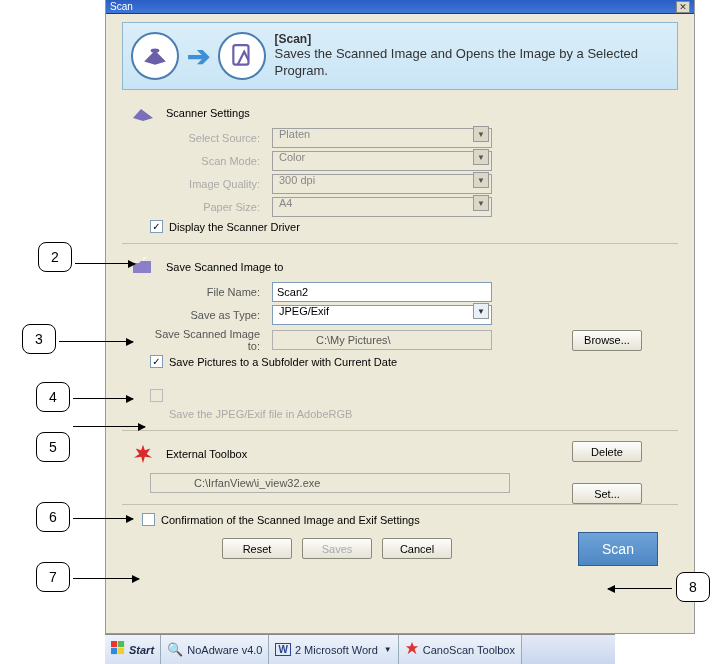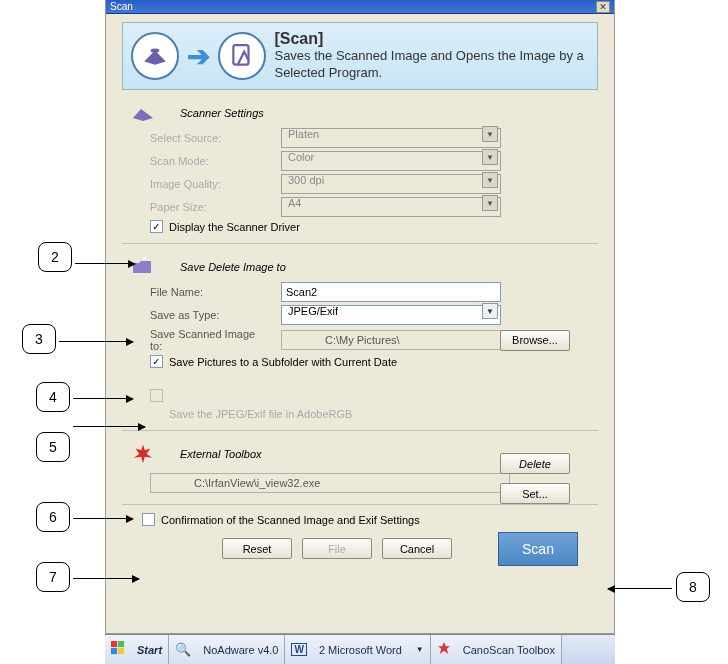--- a/index.html
+++ b/index.html
@@ -10,21 +10,21 @@
     background: #fff;
     width: 728px;
     height: 664px;
     position: relative;
     overflow: hidden;
   }
   .dialog {
     position: absolute;
     left: 105px;
     top: 0;
-    width: 510px;
+    width: 590px;
     height: 634px;
     background: #ece9d8;
     border: 1px solid #999;
     border-top: none;
   }
   .titlebar {
     height: 14px;
     background: linear-gradient(#2a5ec7,#3f76d6);
     border-bottom: 1px solid #1a3b7a;
     color: #fff;
@@ -61,43 +61,43 @@
     background: #fff;
     font-size: 24px;
     color: #5a4a9a;
   }
   .banner-arrow {
     color: #3d8fd8;
     font-size: 28px;
     font-weight: bold;
   }
   .banner-text { flex: 1; }
-  .banner-title { font-weight: bold; font-size: 16px; color: #333; }
+  .banner-title { font-weight: bold; font-size: 12px; color: #333; }
   .banner-desc { font-size: 13px; color: #333; line-height: 1.3; }
   .section {
     margin-top: 8px;
     padding: 4px 8px 8px 8px;
     border-bottom: 1px solid #c5c1b0;
   }
   .section-head {
-    display: flex; align-items: center; gap: 24px;
+    display: flex; align-items: center; gap: 10px;
     margin-bottom: 4px;
-    font-style: italic;
   }
   .section-icon {
     width: 26px; height: 22px;
     display: flex; align-items: center; justify-content: center;
     font-size: 18px;
   }
   .section-title { font-size: 11px; color: #000; }
   .row {
     display: flex;
     align-items: center;
     margin: 3px 0;
-    gap: 21px;
+    gap: 12px;
+    text-align: right;
   }
   .lbl {
     width: 130px;
     color: #555;
     padding-left: 20px;
   }
   .lbl.disabled { color: #aaa; }
   .dropdown {
     flex: 0 0 220px;
     height: 20px;
@@ -152,21 +152,21 @@
     border-radius: 2px;
     display: inline-flex;
     align-items: center;
     justify-content: center;
     padding: 0 8px;
     color: #000;
   }
   .btn.disabled { color:#aaa; }
   .btn-side {
     position: absolute;
-    right: 28px;
+    right: 36px;
   }
   .big-scan {
     position: absolute;
     right: 20px;
     width: 80px; height: 34px;
     background: linear-gradient(#6fa3d8,#4d87c4);
     border: 1px solid #2f5e93;
     color: #fff;
     display: flex; align-items: center; justify-content: center;
     font-size: 14px;
@@ -187,21 +187,21 @@
     height: 30px;
     border-top: 1px solid #888;
     background: linear-gradient(#e4eaf5,#c9d7ee);
     display: flex;
     align-items: stretch;
   }
   .tb-item {
     border-right: 1px solid #9ab;
     display: flex; align-items: center;
     padding: 0 6px;
-    gap: 12px;
+    gap: 4px;
     font-size: 11px;
     color: #1a2a4a;
     background: linear-gradient(#eef3fa,#d6e1f1);
   }
   .tb-start {
     font-weight: bold;
     font-style: italic;
   }
   .tb-icon { font-size: 13px; }
   
@@ -313,21 +313,21 @@
     </div>
 
     <div class="section" style="position:relative">
       <div class="section-head">
         <span class="section-icon">
           <svg width="24" height="20" viewBox="0 0 24 20">
               <path fill="#8a7fc8" d="M2 6 L8 6 L10 4 L20 4 L20 16 L2 16 Z"></path>
               <path fill="#fff" d="M12 4 L16 0 L12 0 Z" opacity="0.6"></path>
             </svg>
         </span>
-        <span class="section-title">Save Delete Image to</span>
+        <span class="section-title">Save Scanned Image to</span>
       </div>
       <div class="row">
         <span class="lbl">File Name:</span>
         <div class="textfield">
           <span>Scan2</span>
         </div>
       </div>
       <div class="row">
         <span class="lbl">Save as Type:</span>
         <div class="dropdown enabled">
@@ -353,38 +353,38 @@
     </div>
 
     <div class="section" style="position:relative">
       <div class="section-head">
         <span class="section-icon">
           <svg width="22" height="22" viewBox="0 0 24 24">
               <path fill="#d82a2a" d="M12 2 L14 8 L20 6 L16 12 L22 16 L14 15 L12 22 L10 15 L2 16 L8 12 L4 6 L10 8 Z"></path>
             </svg>
         </span>
         <span class="section-title">External Toolbox</span>
-        <span class="btn btn-side" style="top:2px;margin-top:12px;">Delete</span>
+        <span class="btn btn-side" style="top:2px;">Delete</span>
       </div>
       <div class="row" style="padding-left:20px; margin-top:8px;">
         <div class="textfield ro wide">
           <span>C:\IrfanView\i_view32.exe</span>
         </div>
         <span class="btn btn-side" style="top:auto;margin-top:21px;">Set...</span>
       </div>
     </div>
 
     <div style="position:relative; padding-top:6px;">
       <div class="check">
         <span class="chkbox"></span>
         <span class="chklabel">Confirmation of the Scanned Image and Exif Settings</span>
       </div>
       <div class="bottom-btns">
         <span class="btn">Reset</span>
-        <span class="btn disabled">File</span>
+        <span class="btn disabled">Saves</span>
         <span class="btn">Cancel</span>
         <span class="big-scan">Scan</span>
       </div>
     </div>
   </div>
 </div>
 
 <div class="taskbar">
   <div class="tb-item tb-start">
     <span class="tb-icon">

